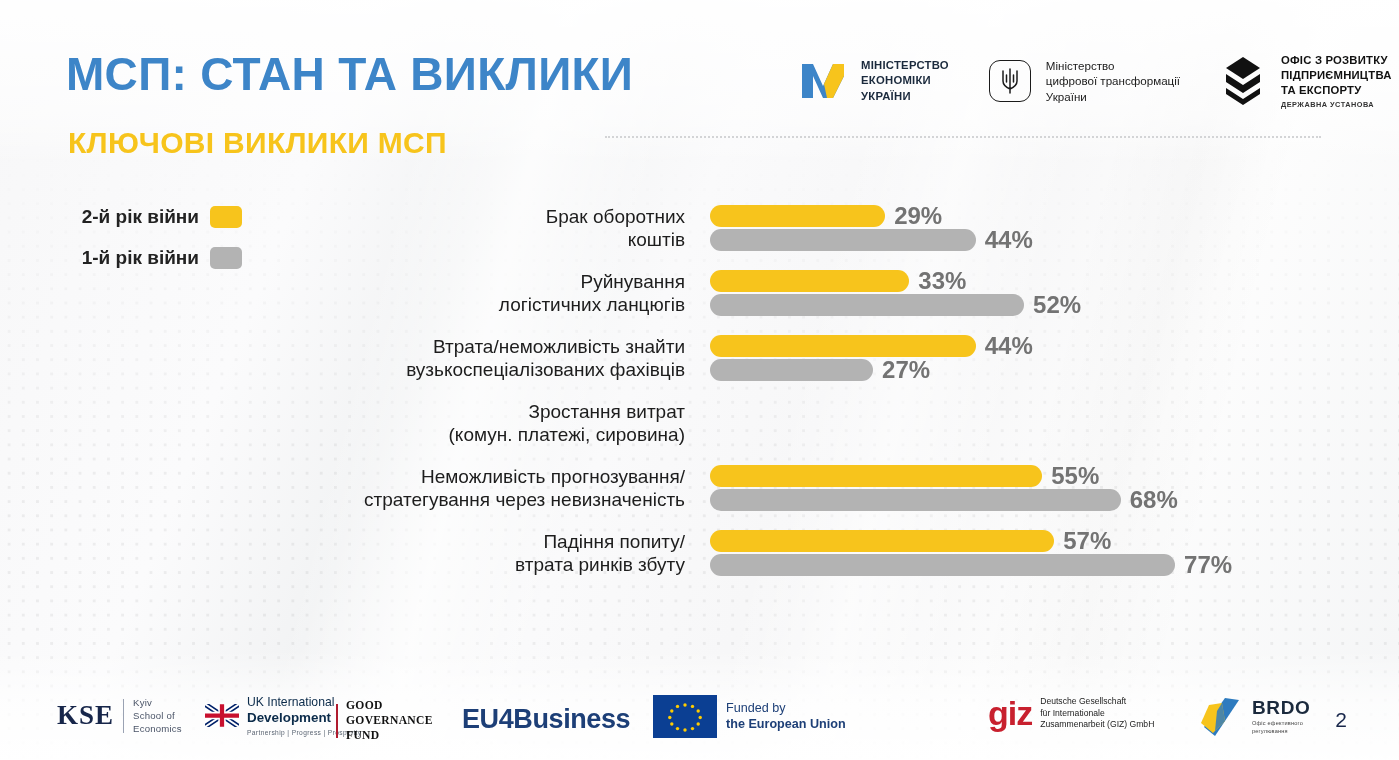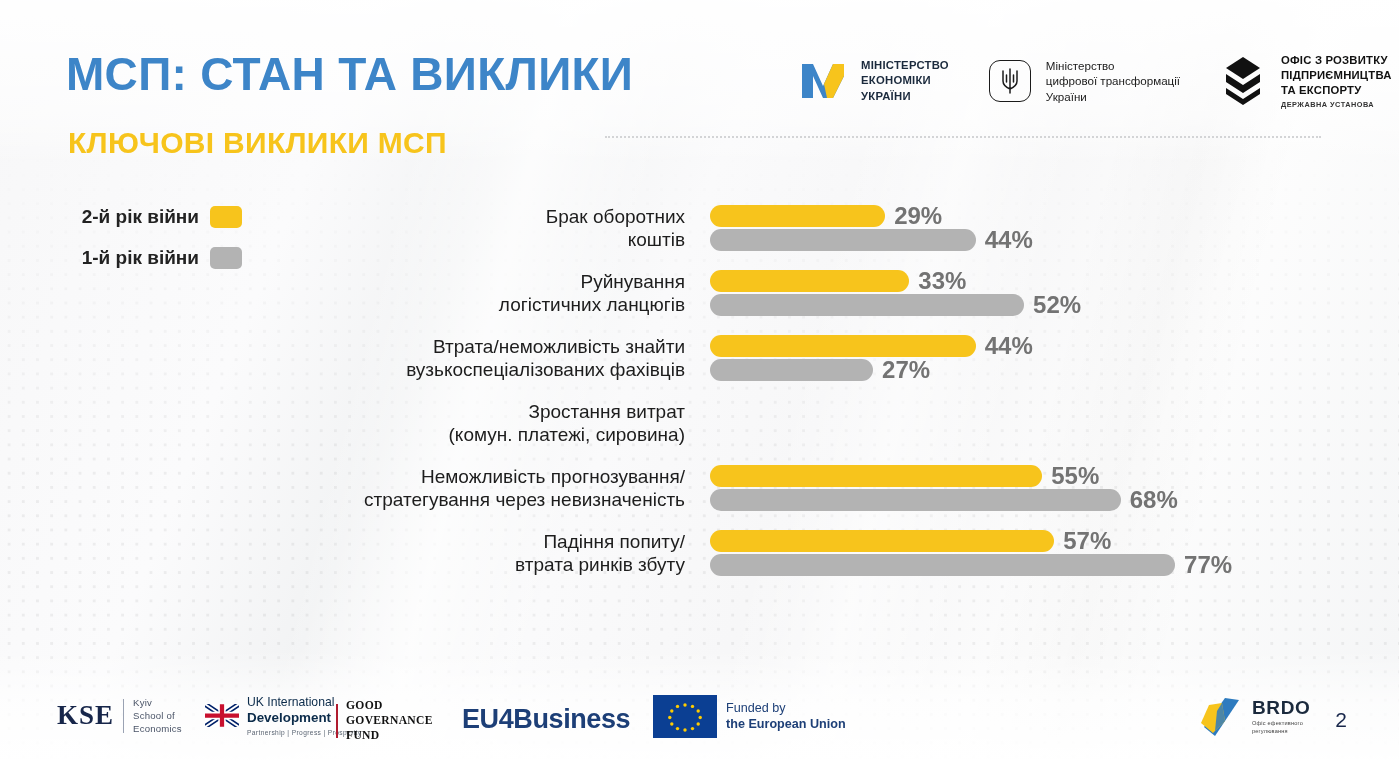--- a/index.html
+++ b/index.html
@@ -346,20 +346,28 @@
         </g>
       </svg>
     </span>
     <span class="eu-txt">
       <span style="display:block">Funded by</span>
       <span style="display:block"><b>the European Union</b></span>
     </span>
   </div>
 
 
+  <div class="f-logo" style="left:988px;top:6px;">
+    <span class="giz-mark">giz</span>
+    <span class="giz-txt">
+      <span style="display:block">Deutsche Gesellschaft</span>
+      <span style="display:block">für Internationale</span>
+      <span style="display:block">Zusammenarbeit (GIZ) GmbH</span>
+    </span>
+  </div>
 
   <div class="f-logo" style="left:1195px;top:7px;">
     <svg width="48" height="40" viewBox="0 0 48 40" style="margin-right:9px;flex:none;">
       <path d="M30 1 L44 3 L20 39 L9 30 Z" fill="#2e7bbf"></path>
       <path d="M14 8 L27 6 L30 24 L18 36 L6 26 Z" fill="#f7c41c"></path>
       <path d="M27 6 L30 24 L20 34 L22 14 Z" fill="#2e7bbf" opacity=".85"></path>
     </svg>
     <div>
       <div class="brdo-f-txt">BRDO</div>
       <div class="brdo-f-sub">

